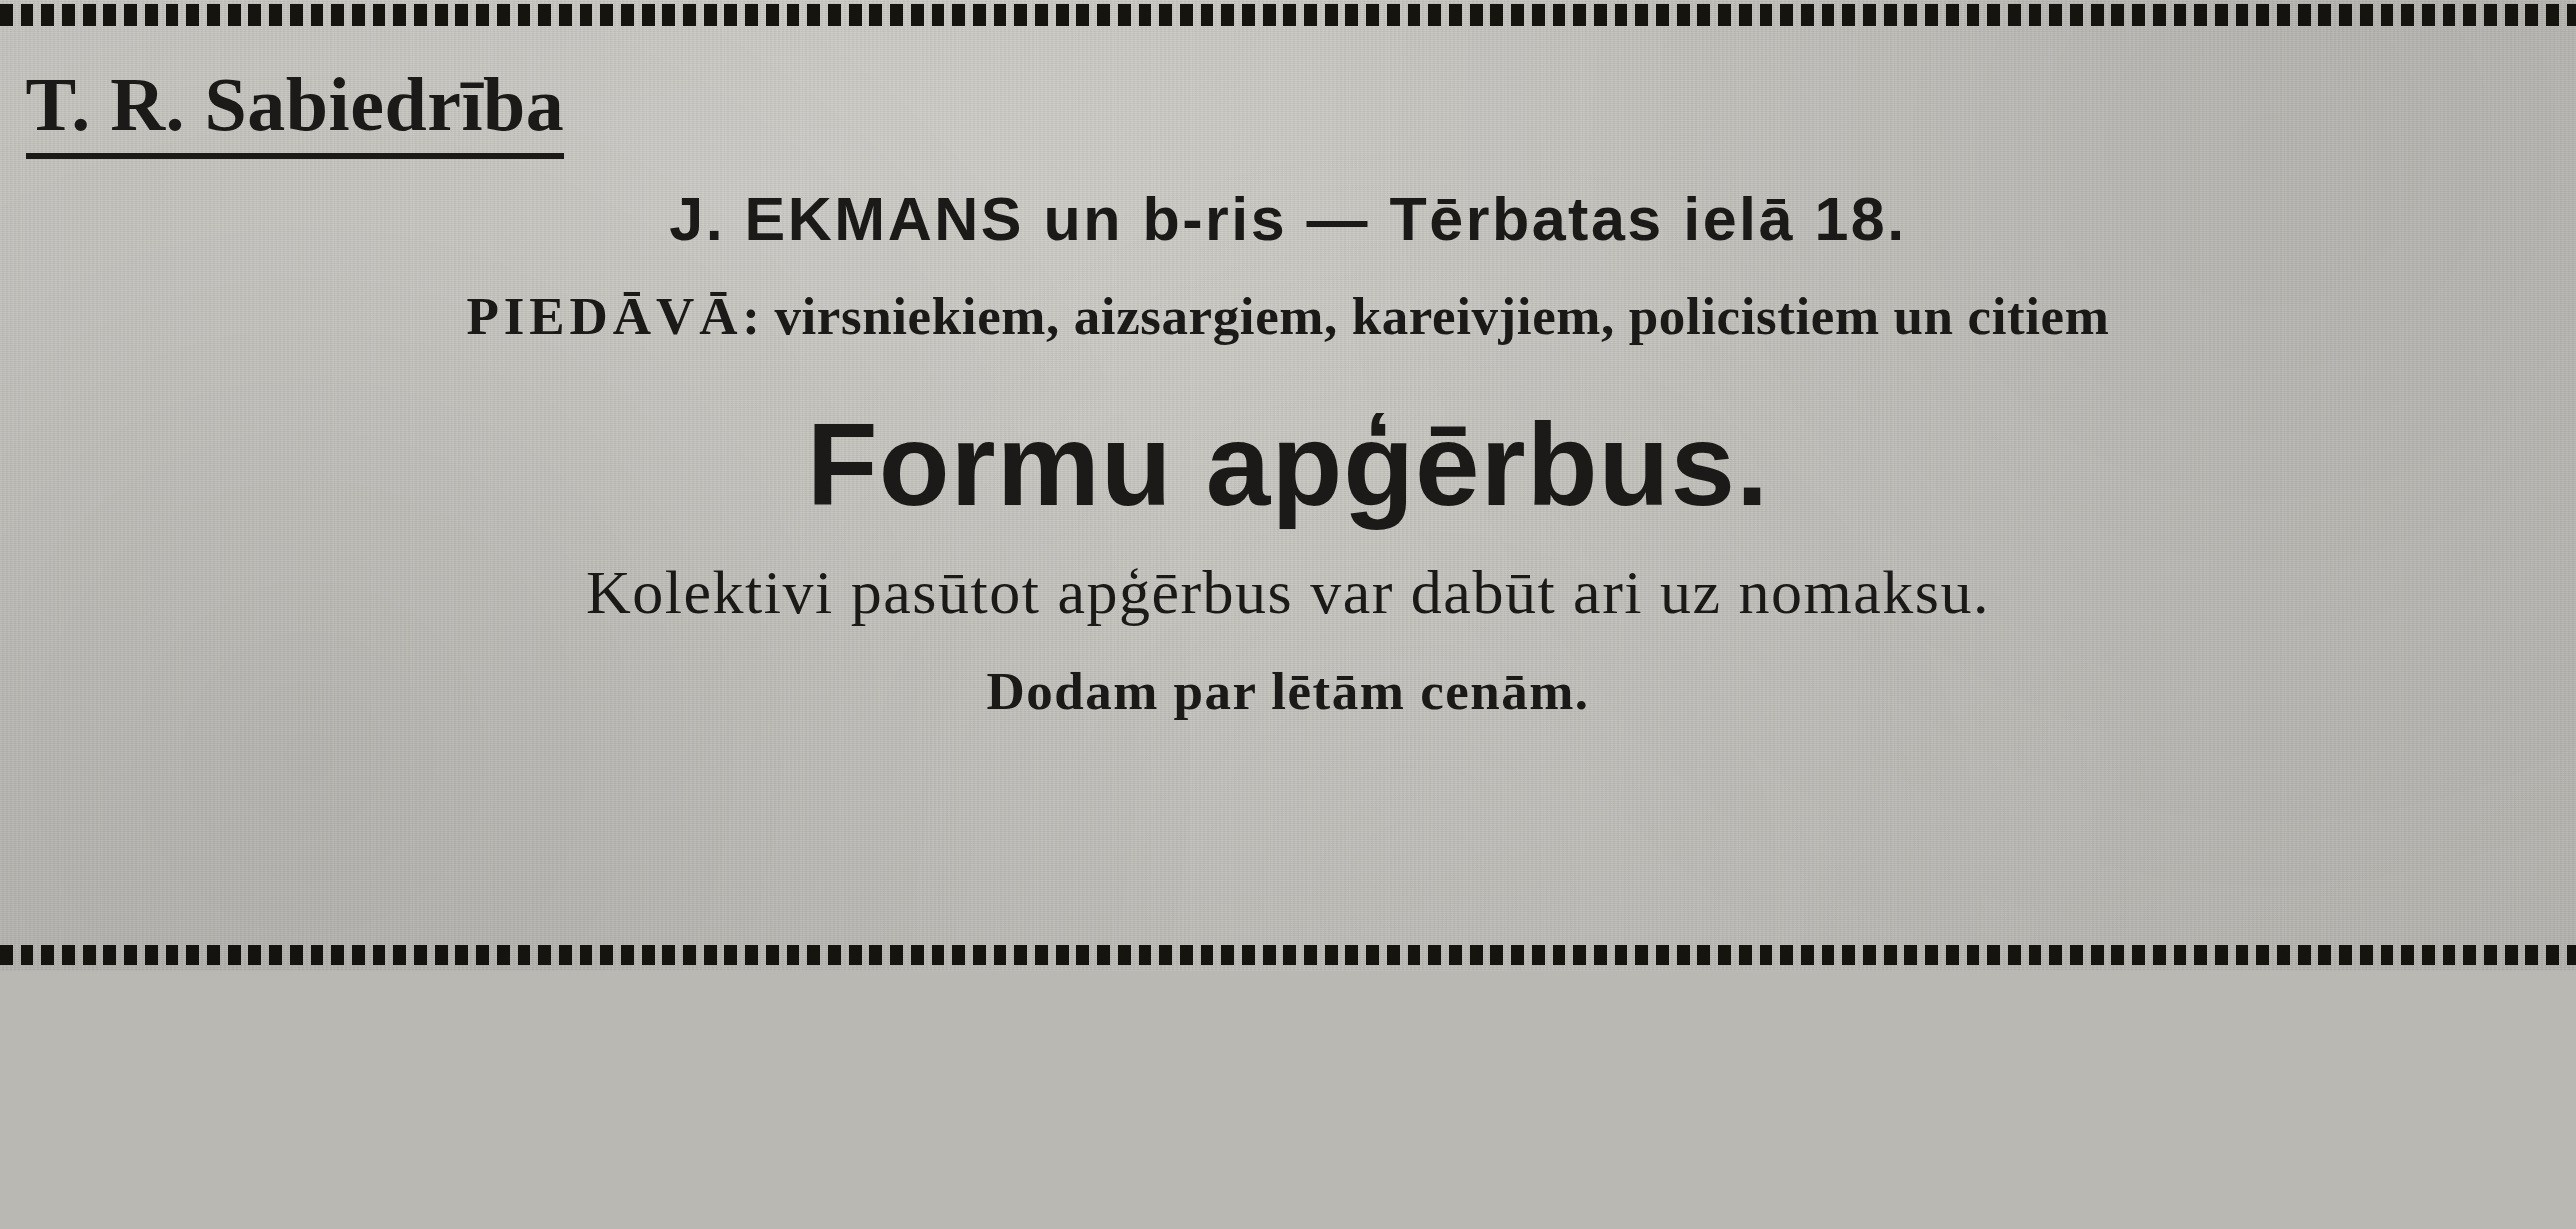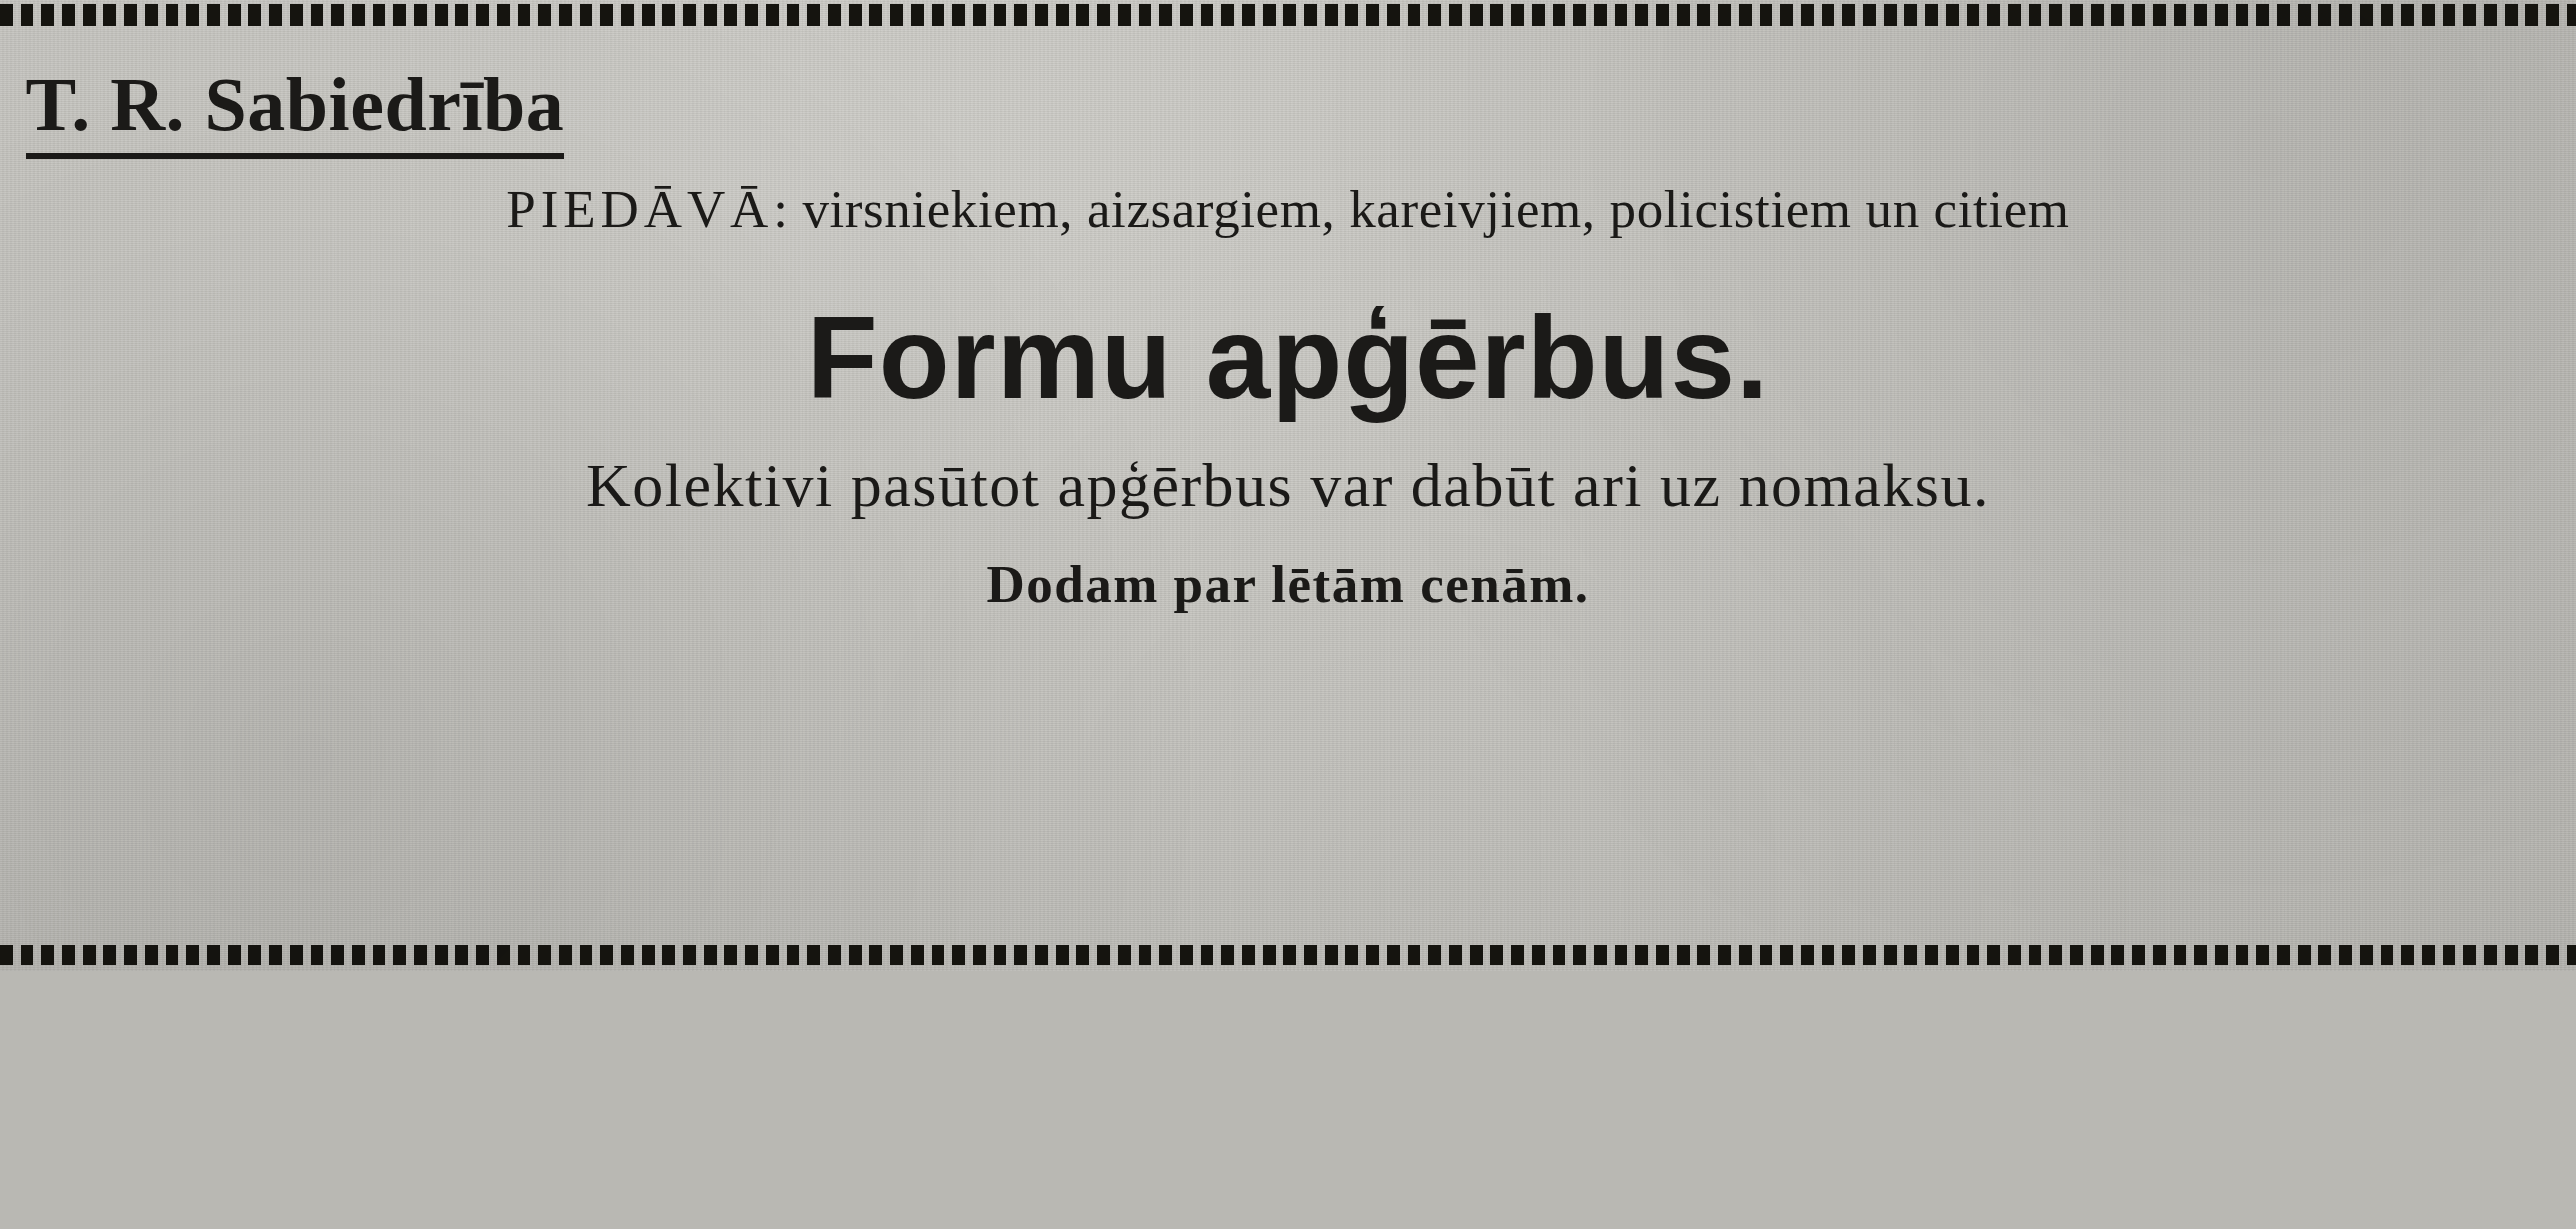--- a/index.html
+++ b/index.html
@@ -82,22 +82,23 @@
     margin-top: 25.6px;
     white-space: nowrap;
   }
 
   
   .line-offers {
     text-align: center;
     font-family: "Liberation Serif", serif;
     font-size: 53px;
     letter-spacing: 0.6px;
-    margin-top: 20px;
+    margin-top: 32px;
     white-space: nowrap;
+    font-weight: bold;
   }
   .line-offers .lead {
     letter-spacing: 4.9px;
   }
 
   
   .line-headline {
     text-align: center;
     font-family: "Liberation Sans", sans-serif;
     font-weight: bold;
@@ -160,20 +161,21 @@
 <div id="ad">
 
   <div class="dotrule top"></div>
 
   <div class="content">
 
     <div class="line-title">
       <span class="sabiedriba">T. R. Sabiedrība</span>
     </div>
 
+    <div class="line-address">J. EKMANS un b-ris — Tērbatas ielā 18.</div>
 
     <div class="line-offers">
       <span class="lead">PIEDĀVĀ</span><span>: virsniekiem, aizsargiem, kareivjiem, policistiem un citiem</span>
     </div>
 
     <div class="line-headline">Formu apģērbus.</div>
 
     <div class="line-collective">Kolektivi pasūtot apģērbus var dabūt ari uz nomaksu.</div>
 
 

